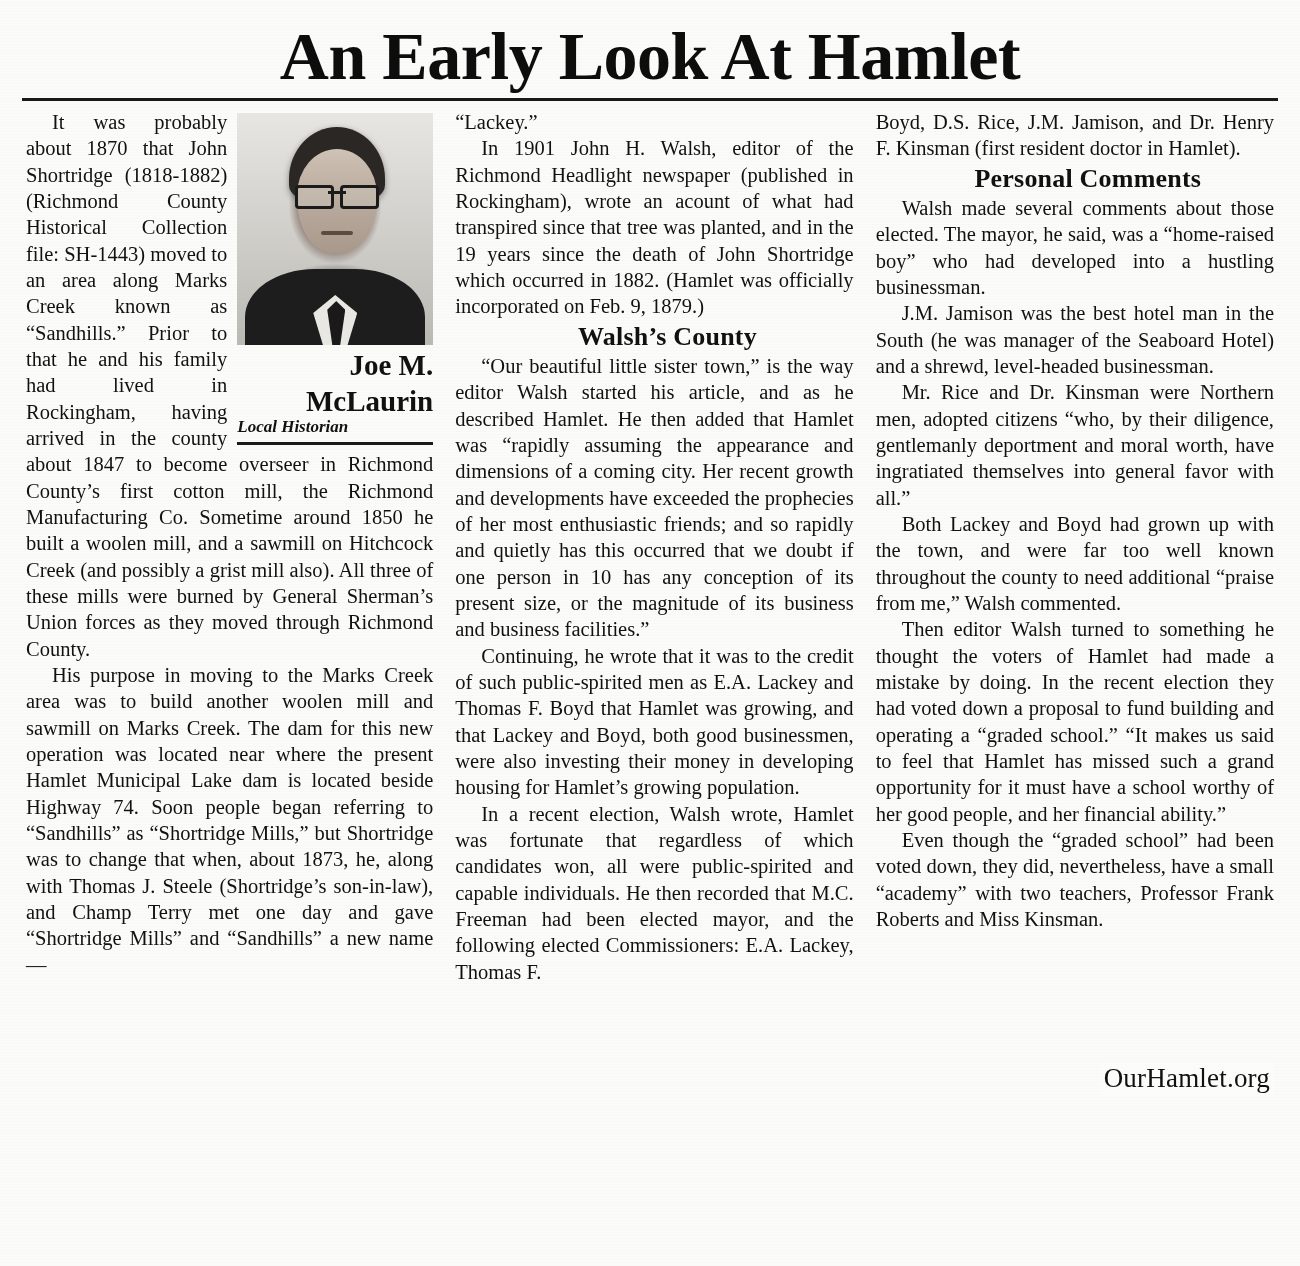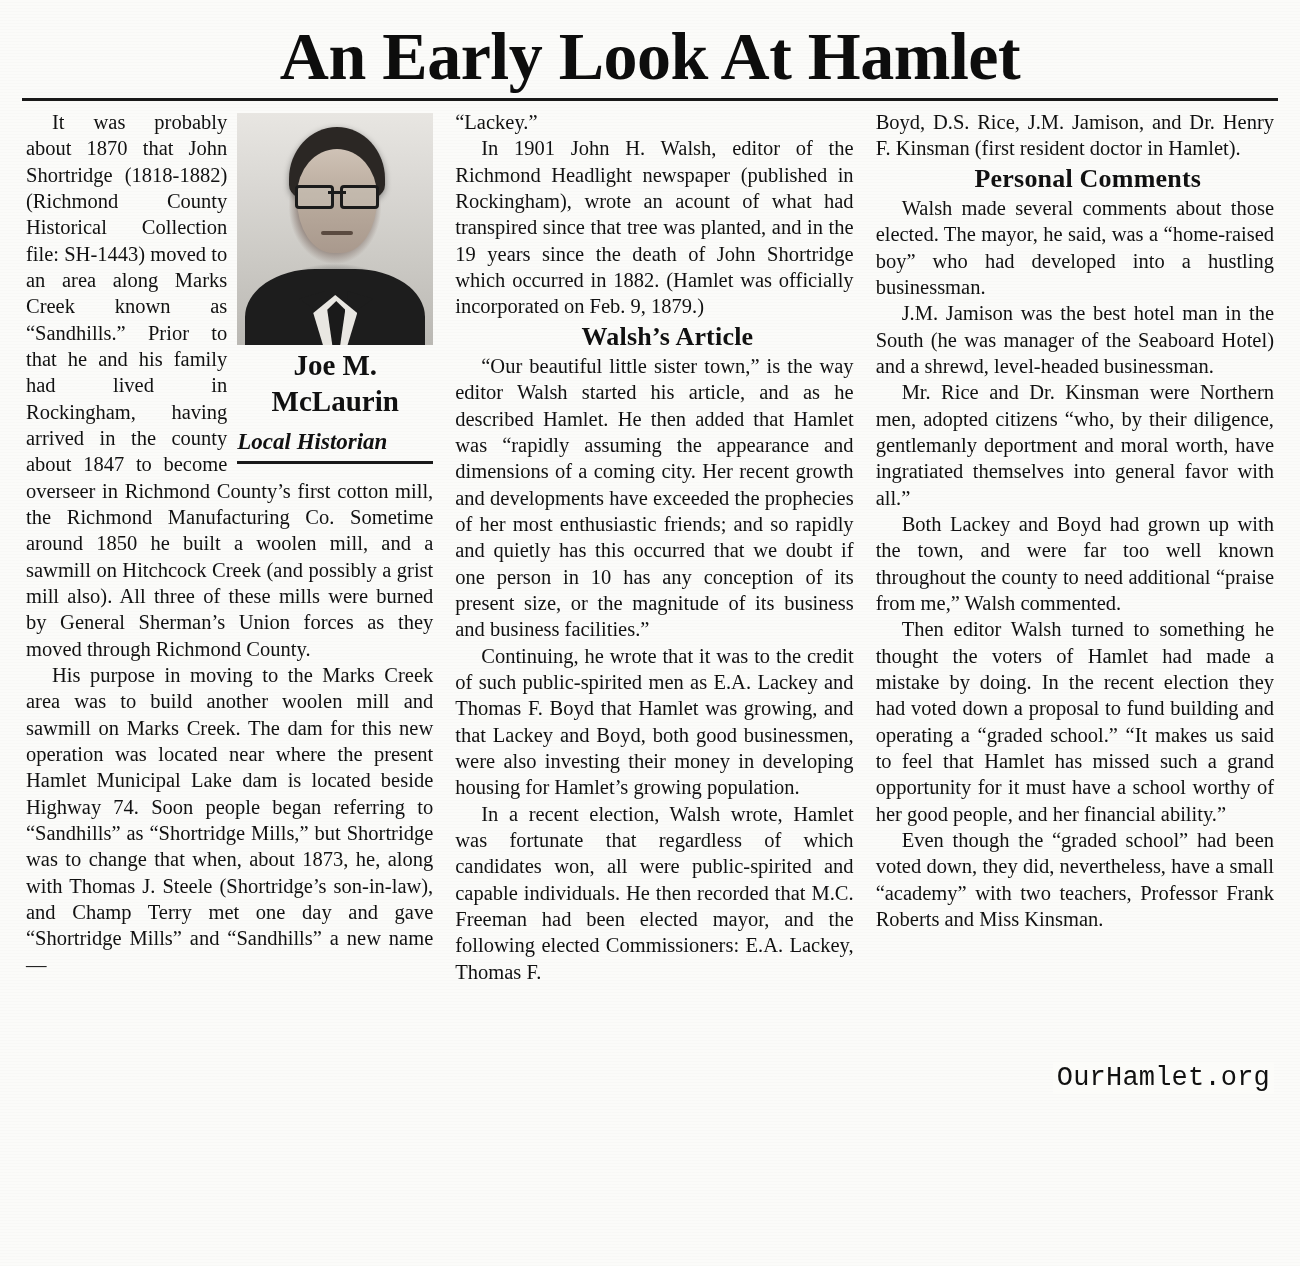--- a/index.html
+++ b/index.html
@@ -168,40 +168,40 @@
   }
   .portrait .collarL { left: 62px; clip-path: polygon(100% 0, 100% 100%, 0 30%); }
   .portrait .collarR { left: 110px; clip-path: polygon(0 0, 100% 30%, 0 100%); }
 
   .byline-name {
     font-weight: bold;
     font-size: 29px;
     line-height: 1.02;
     margin-top: 6px;
     text-indent: 0;
-    text-align: center;
+    text-align: right;
   }
   .byline-role {
     font-style: italic;
     font-weight: bold;
-    font-size: 23px;
-    margin-top: 11px;
+    font-size: 17px;
+    margin-top: 0;
     text-align: left;
   }
   .byline-rule {
     height: 3px;
     background: #1a1a1a;
     margin-top: 4px;
     width: 196px;
   }
   .watermark {
     position: absolute;
     right: 26px;
     top: 1062px;
-    font-family: Liberation Mono, monospace;
+    font-family: Liberation Serif, serif;
     font-size: 27px;
     color: #111;
     letter-spacing: 0.2px;
     background: rgba(251,251,249,0.85);
     padding: 1px 4px;
     text-align: center;
   }
   .col.c2 { width: 404px; }
   .col.c3 { width: 404px; }
 </style>
@@ -237,21 +237,21 @@
         <div class="byline-rule"></div>
       </div>
 
       <p>It was probably about 1870 that John Shortridge (1818-1882) (Richmond County Historical Collection file: SH-1443) moved to an area along Marks Creek known as “Sandhills.” Prior to that he and his family had lived in Rockingham, having arrived in the county about 1847 to become overseer in Richmond County’s first cotton mill, the Richmond Manufacturing Co. Sometime around 1850 he built a woolen mill, and a sawmill on Hitchcock Creek (and possibly a grist mill also). All three of these mills were burned by General Sherman’s Union forces as they moved through Richmond County.</p>
       <p>His purpose in moving to the Marks Creek area was to build another woolen mill and sawmill on Marks Creek. The dam for this new operation was located near where the present Hamlet Municipal Lake dam is located beside Highway 74. Soon people began referring to “Sandhills” as “Shortridge Mills,” but Shortridge was to change that when, about 1873, he, along with Thomas J. Steele (Shortridge’s son-in-law), and Champ Terry met one day and gave “Shortridge Mills” and “Sandhills” a new name —</p>
     </div>
 
     <div class="col c2">
       <p class="noindent">“Lackey.”</p>
       <p>In 1901 John H. Walsh, editor of the Richmond Headlight newspaper (published in Rockingham), wrote an acount of what had transpired since that tree was planted, and in the 19 years since the death of John Shortridge which occurred in 1882. (Hamlet was officially incorporated on Feb. 9, 1879.)</p>
-      <p class="subhead">Walsh’s Article</p>
+      <p class="subhead">Walsh’s County</p>
       <p>“Our beautiful little sister town,” is the way editor Walsh started his article, and as he described Hamlet. He then added that Hamlet was “rapidly assuming the appearance and dimensions of a coming city. Her recent growth and developments have exceeded the prophecies of her most enthusiastic friends; and so rapidly and quietly has this occurred that we doubt if one person in 10 has any conception of its present size, or the magnitude of its business and business facilities.”</p>
       <p>Continuing, he wrote that it was to the credit of such public-spirited men as E.A. Lackey and Thomas F. Boyd that Hamlet was growing, and that Lackey and Boyd, both good businessmen, were also investing their money in developing housing for Hamlet’s growing population.</p>
       <p>In a recent election, Walsh wrote, Hamlet was fortunate that regardless of which candidates won, all were public-spirited and capable individuals. He then recorded that M.C. Freeman had been elected mayor, and the following elected Commissioners: E.A. Lackey, Thomas F.</p>
     </div>
 
     <div class="col c3">
       <p class="noindent">Boyd, D.S. Rice, J.M. Jamison, and Dr. Henry F. Kinsman (first resident doctor in Hamlet).</p>
       <p class="subhead">Personal Comments</p>
       <p>Walsh made several comments about those elected. The mayor, he said, was a “home-raised boy” who had developed into a hustling businessman.</p>
       <p>J.M. Jamison was the best hotel man in the South (he was manager of the Seaboard Hotel) and a shrewd, level-headed businessman.</p>

